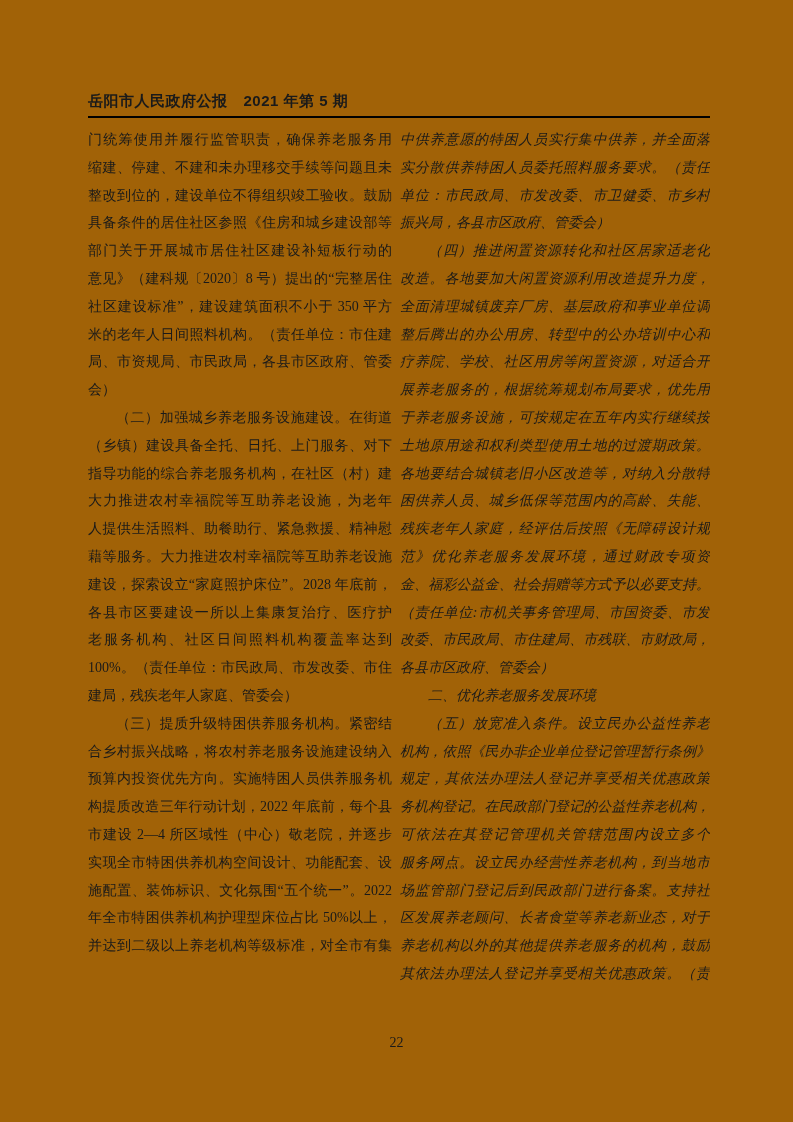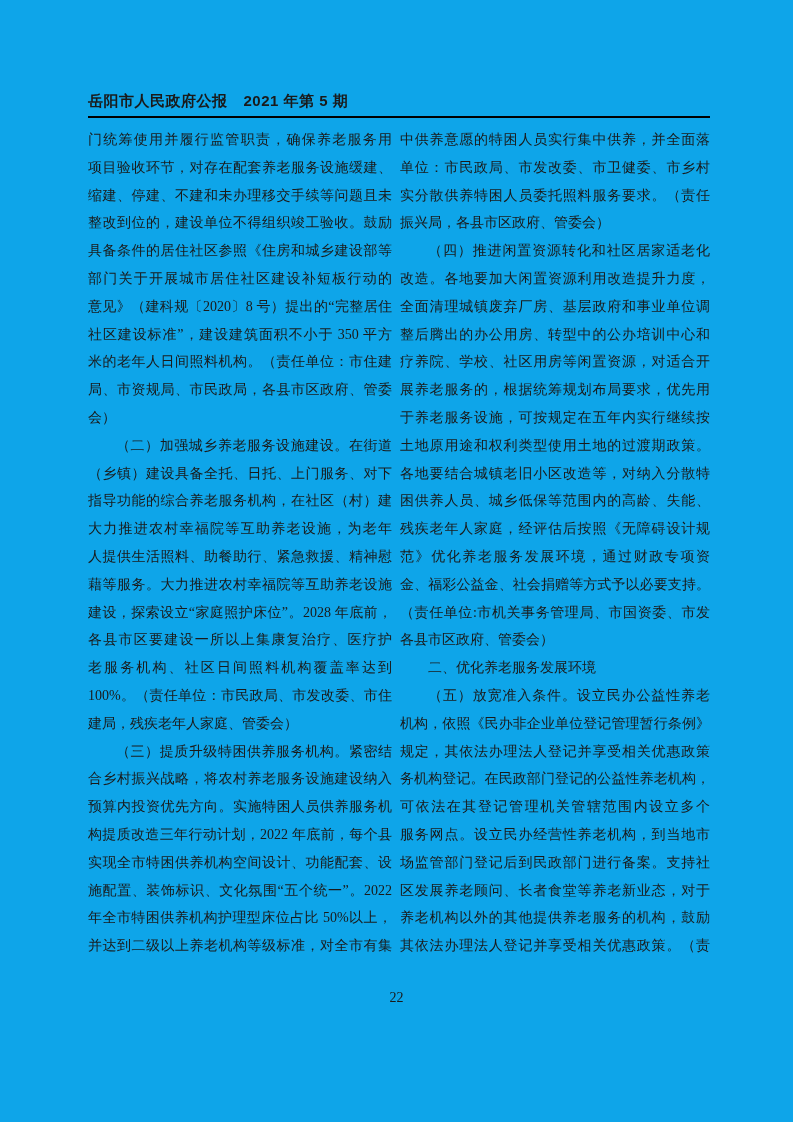--- a/index.html
+++ b/index.html
@@ -1,20 +1,20 @@
 <!DOCTYPE html>
 <html><head>
 <meta charset="utf-8">
 <style>
   html, body { margin: 0; padding: 0; background: #e8e8e8; }
   .page {
     position: relative;
     width: 793px;
     height: 1122px;
-    background: #0ea5e9;
+    background: #a16207;
     margin: 0 auto;
     font-family: "Liberation Serif", "DejaVu Serif", serif;
     color: #1a1a1a;
     overflow: hidden;
   }
   .header {
     position: absolute;
     left: 88px;
     top: 92px;
     width: 622px;
@@ -35,54 +35,53 @@
   }
   .columns {
     position: absolute;
     left: 88px;
     top: 126px;
     width: 622px;
     display: flex;
     justify-content: space-between;
   }
   .col { width: 304px; }
-  .col.right-col { width: 310px; }
+  .col.right-col { width: 310px; font-style: italic; }
   .line {
     height: 27.8px;
     line-height: 27.8px;
     font-size: 14px;
     overflow: hidden;
   }
   .line.j {
     text-align: justify;
     text-align-last: justify;
     text-justify: inter-character;
   }
   .line.ind { text-indent: 2em; }
   .pageno {
     position: absolute;
-    top: 990px;
+    top: 1035px;
     left: 0;
     width: 100%;
     text-align: center;
     font-size: 14px;
   }
 </style>
 </head>
 <body>
 
 <div class="page">
   <div class="header">
     <span>岳阳市人民政府公报</span><span class="issue">2021 年第 5 期</span>
   </div>
   <div class="rule"></div>
   <div class="columns">
     <div class="col left-col">
         <div class="line j">门统筹使用并履行监管职责，确保养老服务用途。</div>
-        <div class="line j">项目验收环节，对存在配套养老服务设施缓建、</div>
         <div class="line j">缩建、停建、不建和未办理移交手续等问题且未</div>
         <div class="line j">整改到位的，建设单位不得组织竣工验收。鼓励</div>
         <div class="line j">具备条件的居住社区参照《住房和城乡建设部等</div>
         <div class="line j">部门关于开展城市居住社区建设补短板行动的</div>
         <div class="line j">意见》（建科规〔2020〕8 号）提出的“完整居住</div>
         <div class="line j">社区建设标准”，建设建筑面积不小于 350 平方</div>
         <div class="line j">米的老年人日间照料机构。（责任单位：市住建</div>
         <div class="line j">局、市资规局、市民政局，各县市区政府、管委</div>
         <div class="line">会）</div>
         <div class="line j ind">（二）加强城乡养老服务设施建设。在街道</div>
@@ -93,44 +92,46 @@
         <div class="line j">藉等服务。大力推进农村幸福院等互助养老设施</div>
         <div class="line j">建设，探索设立“家庭照护床位”。2028 年底前，</div>
         <div class="line j">各县市区要建设一所以上集康复治疗、医疗护理、</div>
         <div class="line j">老服务机构、社区日间照料机构覆盖率达到</div>
         <div class="line j">100%。（责任单位：市民政局、市发改委、市住</div>
         <div class="line">建局，残疾老年人家庭、管委会）</div>
         <div class="line j ind">（三）提质升级特困供养服务机构。紧密结</div>
         <div class="line j">合乡村振兴战略，将农村养老服务设施建设纳入</div>
         <div class="line j">预算内投资优先方向。实施特困人员供养服务机</div>
         <div class="line j">构提质改造三年行动计划，2022 年底前，每个县</div>
+        <div class="line j">市建设 2—4 所区域性（中心）敬老院，并逐步</div>
         <div class="line j">实现全市特困供养机构空间设计、功能配套、设</div>
         <div class="line j">施配置、装饰标识、文化氛围“五个统一”。2022</div>
         <div class="line j">年全市特困供养机构护理型床位占比 50%以上，</div>
         <div class="line j">并达到二级以上养老机构等级标准，对全市有集</div>
       </div>
     <div class="col right-col">
         <div class="line j">中供养意愿的特困人员实行集中供养，并全面落</div>
+        <div class="line j">实分散供养特困人员委托照料服务要求。（责任</div>
         <div class="line j">单位：市民政局、市发改委、市卫健委、市乡村</div>
-        <div class="line j">实分散供养特困人员委托照料服务要求。（责任</div>
         <div class="line">振兴局，各县市区政府、管委会）</div>
         <div class="line j ind">（四）推进闲置资源转化和社区居家适老化</div>
         <div class="line j">改造。各地要加大闲置资源利用改造提升力度，</div>
         <div class="line j">全面清理城镇废弃厂房、基层政府和事业单位调</div>
         <div class="line j">整后腾出的办公用房、转型中的公办培训中心和</div>
         <div class="line j">疗养院、学校、社区用房等闲置资源，对适合开</div>
         <div class="line j">展养老服务的，根据统筹规划布局要求，优先用</div>
         <div class="line j">于养老服务设施，可按规定在五年内实行继续按</div>
         <div class="line j">土地原用途和权利类型使用土地的过渡期政策。</div>
         <div class="line j">各地要结合城镇老旧小区改造等，对纳入分散特</div>
         <div class="line j">困供养人员、城乡低保等范围内的高龄、失能、</div>
         <div class="line j">残疾老年人家庭，经评估后按照《无障碍设计规</div>
         <div class="line j">范》优化养老服务发展环境，通过财政专项资</div>
         <div class="line j">金、福彩公益金、社会捐赠等方式予以必要支持。</div>
         <div class="line j">（责任单位:市机关事务管理局、市国资委、市发</div>
+        <div class="line j">改委、市民政局、市住建局、市残联、市财政局，</div>
         <div class="line">各县市区政府、管委会）</div>
         <div class="line ind">二、优化养老服务发展环境</div>
         <div class="line j ind">（五）放宽准入条件。设立民办公益性养老</div>
         <div class="line j">机构，依照《民办非企业单位登记管理暂行条例》</div>
         <div class="line j">规定，其依法办理法人登记并享受相关优惠政策</div>
         <div class="line j">务机构登记。在民政部门登记的公益性养老机构，</div>
         <div class="line j">可依法在其登记管理机关管辖范围内设立多个</div>
         <div class="line j">服务网点。设立民办经营性养老机构，到当地市</div>
         <div class="line j">场监管部门登记后到民政部门进行备案。支持社</div>
         <div class="line j">区发展养老顾问、长者食堂等养老新业态，对于</div>

